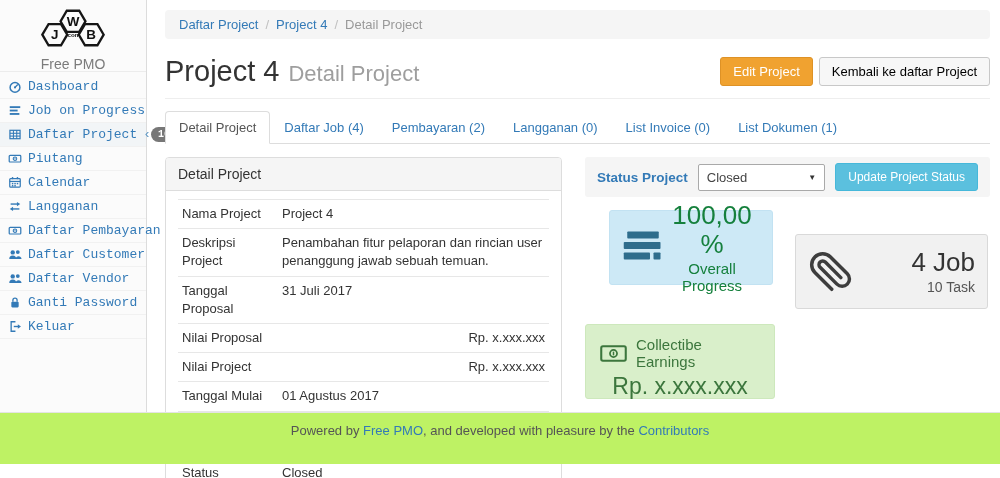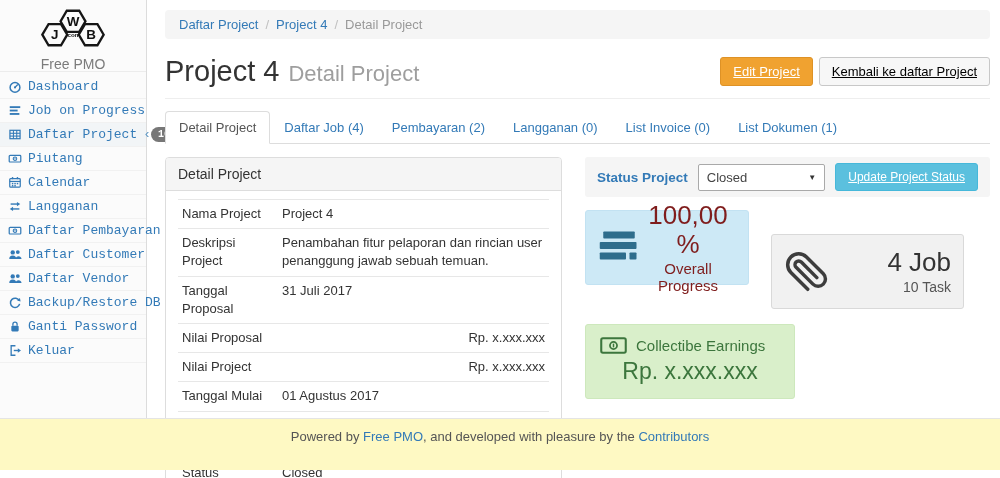--- a/index.html
+++ b/index.html
@@ -26,21 +26,21 @@
   
   .content { flex:1; padding:0 10px 0 18px; min-width:0; }
   .breadcrumb { background:#f5f5f5; border-radius:4px; margin:10px 0 0; padding:7px 14px;
                 font-size:13px; color:#999; display:flex; align-items:center; gap:7px; }
   .bc-link { color:#337ab7; cursor:pointer; }
   .sep { color:#c0c0c0; }
   .page-header { display:flex; align-items:baseline; border-bottom:1px solid #eee; padding:16px 0 10px; }
   .page-title { font-size:29px; color:#333; font-weight:500; }
   .page-subtitle { font-size:22px; color:#9e9e9e; margin-left:9px; }
   .header-buttons { margin-left:auto; display:flex; gap:6px; align-self:center; }
-  .btn { font-size:13px; padding:6px 12px; border-radius:3px; border:1px solid transparent; cursor:pointer; white-space:nowrap;text-decoration:underline; }
+  .btn { font-size:13px; padding:6px 12px; border-radius:3px; border:1px solid transparent; cursor:pointer; white-space:nowrap; }
   .btn-warning { background:#f0a230; border-color:#de9226; color:#fff; }
   .btn-default { background:#f7f7f7; border-color:#c8c8c8; color:#000000;text-align:right; }
   .btn-info { background:#5bc0de; border-color:#46b8da; color:#fff; font-size:12px; padding:6px 12px; }
 
   .tabs { display:flex; border-bottom:1px solid #ddd; margin:12px 0 0; padding:0; list-style:none; }
   .tab { font-size:13px; padding:8px 13px; color:#337ab7; cursor:pointer; margin-bottom:-1px;
          border:1px solid transparent; border-radius:4px 4px 0 0; }
   .tab.active { background:#fff; color:#555; border-color:#ddd; border-bottom-color:#fff; }
 
   .tab-content { display:flex; gap:23px; margin-top:13px; }
@@ -60,35 +60,35 @@
   .status-well { background:#f5f5f5; border-radius:3px; height:40px; padding:6px 12px;
                  display:flex; align-items:center; gap:10px; }
   .status-label { color:#337ab7; font-weight:bold; font-size:13.5px; white-space:nowrap; }
   .select { background:#fff; border:1px solid #a9a9a9; border-radius:2px; height:27px; width:137px;
             display:flex; align-items:center; justify-content:space-between; padding:0 8px;
             font-size:13px; color:#444; cursor:pointer; }
   .caret { font-size:8px; color:#333; }
 
   .stats-row { display:flex; gap:22px; margin-top:13px; }
   .stat { height:75px; border-radius:3px; display:flex; align-items:center; padding:10px 12px; }
-  .stat-blue  { width:164px; background:#cde9f6; border:1px solid #c2e2f2; color:#7f1d1d; }
+  .stat-blue  { width:164px; background:#cde9f6; border:1px solid #c2e2f2; color:#15803d;margin-left:24px; }
   .stat-plain { width:193px; background:#f1f1f1; border:1px solid #d9d9d9; color:#333;margin-top:24px; }
-  .stat-green { width:210px; background:#d9efca; border:1px solid #cde8bc; color:#3c763d;
+  .stat-green { width:190px; background:#d9efca; border:1px solid #cde8bc; color:#3c763d;
                 display:block; margin-top:15px; padding:11px 14px; }
   .stat-text { flex:1; }
   .stat-big { font-size:26px; line-height:1.1; }
   .stat-small { font-size:15px; margin-top:2px; }
   .stat-blue .stat-text { text-align:center; }
   .stat-plain .stat-text { text-align:right; }
   .stat-plain .stat-small { color:#555; font-size:14px; }
   .green-line1 { display:flex; align-items:center; gap:9px; font-size:15px; }
   .green-line2 { font-size:23px; text-align:center; margin-top:3px; }
 
   
-  .footer { position:absolute; left:0; right:0; bottom:8px; height:52px; background:#fef9c3;
+  .footer { position:absolute; left:0; right:0; bottom:14px; height:52px; background:#bef264;
             border-top:1px solid #e4e4e4; text-align:center; font-size:13px; color:#555; padding-top:10px; }
   .footer a { color:#337ab7; text-decoration:none; cursor:pointer; }
   .sprite { position:absolute; width:0; height:0; overflow:hidden; }
 </style>
 </head>
 <body>
 
 <svg class="sprite" aria-hidden="true">
   <defs>
     <symbol id="sym-gauge" viewBox="0 0 16 16">
@@ -238,26 +238,20 @@
           <svg class="icn">
             <use href="#sym-users"></use>
           </svg>
           <span class="sb-label">Daftar Customer</span>
         </li>
         <li>
           <svg class="icn">
             <use href="#sym-users"></use>
           </svg>
           <span class="sb-label">Daftar Vendor</span>
-        </li>
-        <li>
-          <svg class="icn">
-            <use href="#sym-refresh"></use>
-          </svg>
-          <span class="sb-label">Backup/Restore DB</span>
         </li>
         <li>
           <svg class="icn">
             <use href="#sym-lock"></use>
           </svg>
           <span class="sb-label">Ganti Password</span>
         </li>
         <li>
           <svg class="icn">
             <use href="#sym-signout"></use>

